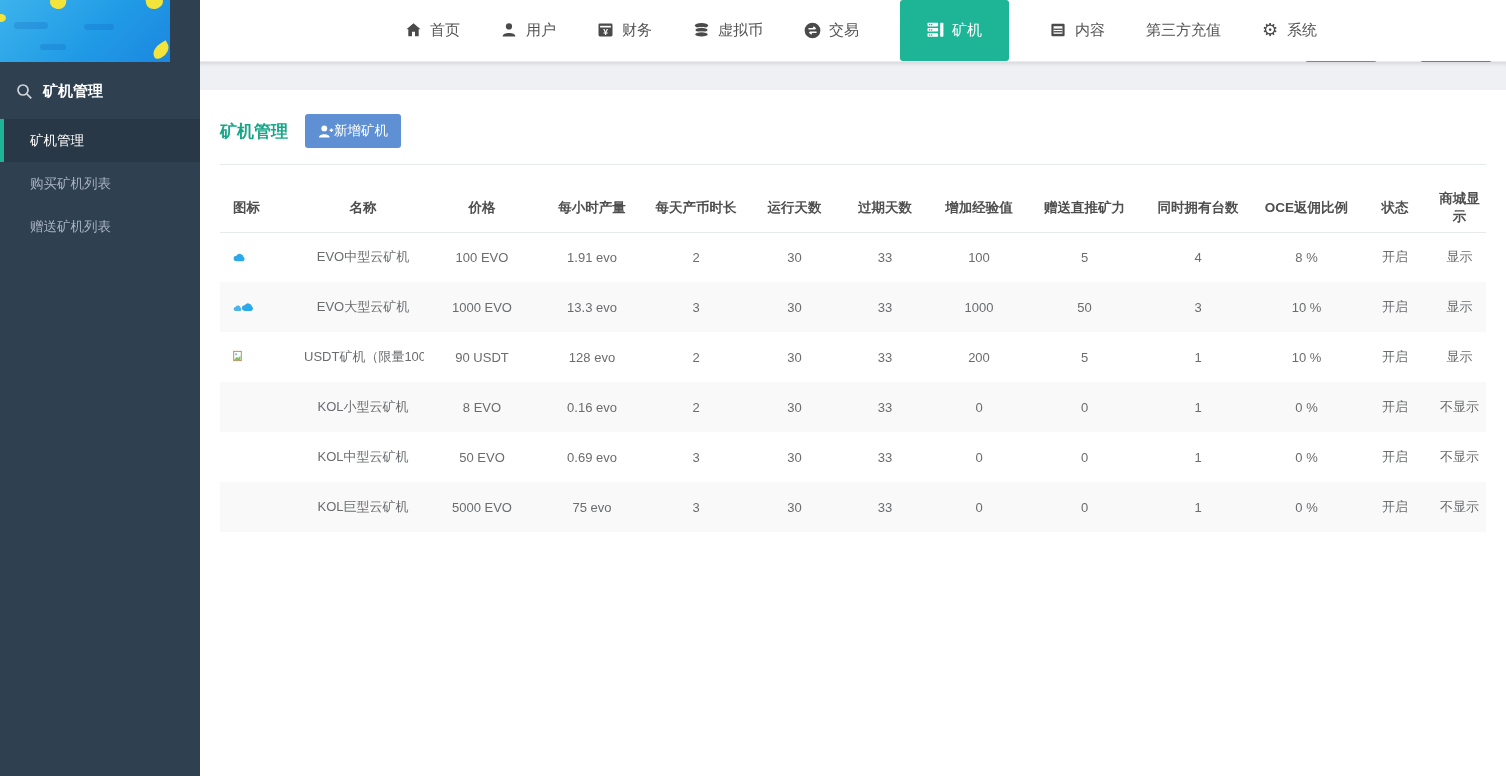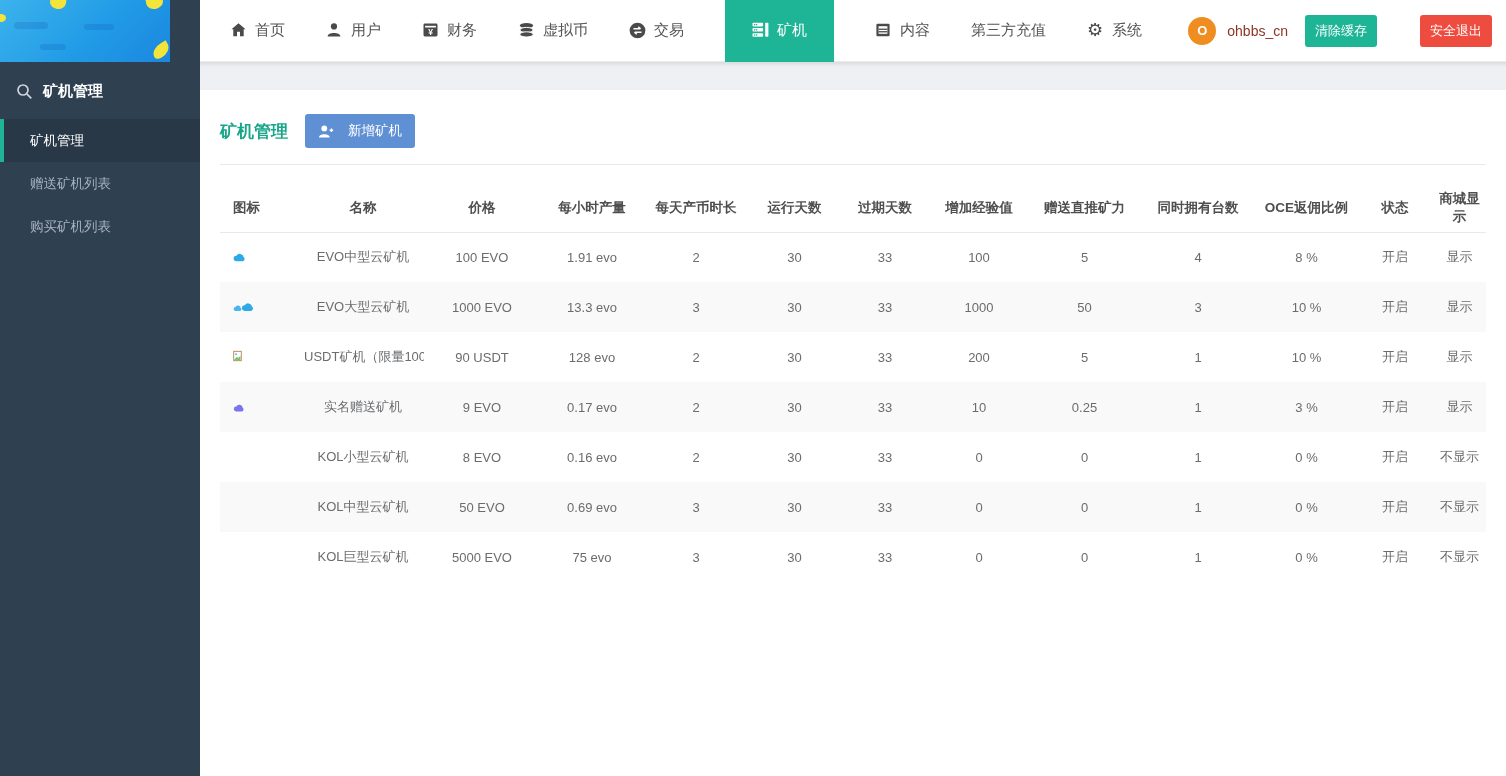--- a/index.html
+++ b/index.html
@@ -20,42 +20,42 @@
   .st2 { left:84px; top:24px; width:30px; height:6px; }
   .st3 { left:40px; top:44px; width:26px; height:6px; }
   .side-header { display:flex; align-items:center; gap:10px; padding:20px 0 18px 16px; color:#fff;
                  font-size:15px; font-weight:bold; }
   .side-menu .item { position:relative; height:43px; line-height:43px; padding-left:30px;
                      color:#a7b1c2; font-size:13.5px; cursor:pointer; }
   .side-menu .item.active { background:#293846; color:#fff; border-left:4px solid #1eb496; padding-left:26px; }
 
   
   .topnav { position:absolute; left:200px; top:0; width:1306px; height:62px; background:#fff;
-            display:flex; align-items:center; padding:0 14px 0 30px; border-bottom:1px solid #ececec; }
+            display:flex; align-items:center; padding:0 14px 0 30px; border-bottom:1px solid #ececec;flex-direction:column; }
   .nav-items { display:flex; align-items:center; gap:41px; }
   .nav-item { display:flex; align-items:center; gap:8px; font-size:15px; color:#545454; cursor:pointer; white-space:nowrap; }
   .nav-item .nav-icon { display:inline-flex; width:17px; height:17px; }
-  .nav-item.active { background:#1eb496; color:#fff; border-radius:3px; padding:31px 27px; }
+  .nav-item.active { background:#1eb496; color:#fff; border-radius:3px; padding:21px 27px; }
   .gear-glyph { font-size:18px; line-height:17px; color:#4a4a4a; }
   .user-area { margin-left:auto; display:flex; align-items:center; gap:11px; }
   .avatar { width:28px; height:28px; border-radius:50%; background:#ef8d20; color:#fff;
             display:flex; align-items:center; justify-content:center; font-size:13px; font-weight:bold; cursor:pointer; }
   .username { font-size:14px; color:#8e3425; margin-right:6px; cursor:pointer; }
   .btn-cache { background:#1eb496; }
   .btn-exit  { background:#ee4c3f;margin-left:32px; }
   .top-btn { color:#fff; font-size:13px; padding:7px 10px; border:none; border-radius:3px; cursor:pointer;
              font-family:Liberation Serif, serif; }
 
   
   .band { position:absolute; left:200px; top:62px; width:1306px; height:28px; background:#eef0f4;
           box-shadow:inset 0 6px 5px -5px rgba(0,0,0,0.14); }
   .content { position:absolute; left:200px; top:90px; width:1306px; height:686px; background:#fff; padding:0 20px; }
   .title-row { display:flex; align-items:center; gap:17px; margin-top:24px; }
   .page-title { font-size:17px; font-weight:bold; color:#18a689; }
-  .btn-add { display:flex; align-items:center; gap:14px; background:#5f90d4; color:#fff; border:none;
+  .btn-add { display:flex; align-items:center; gap:0; background:#5f90d4; color:#fff; border:none;
              border-radius:3px; padding:8px 13px; font-size:13.5px; cursor:pointer; font-family:inherit; }
   .divider { border-bottom:1px solid #e7eaec; margin-top:16px; }
 
   
   table { border-collapse:collapse; table-layout:fixed; width:1266px; margin-top:20px; }
   thead th { height:47px; font-size:13.5px; font-weight:bold; color:#4f4f4f; text-align:center;
              border-bottom:1px solid #e7eaec; padding:0 2px; }
   thead th:first-child { text-align:left; padding-left:13px; }
   tbody td { height:50px; font-size:13px; color:#6a6c6f; text-align:center; padding:0 2px;
              overflow:hidden; white-space:nowrap; }
@@ -79,22 +79,22 @@
     <span style="display:inline-flex;">
       <svg width="17" height="17" viewBox="0 0 17 17">
           <circle cx="7" cy="7" r="5" fill="none" stroke="#cfd4da" stroke-width="1.7"></circle>
           <line x1="10.8" y1="10.8" x2="15.3" y2="15.3" stroke="#cfd4da" stroke-width="1.7"></line>
         </svg>
     </span>
     <span>矿机管理</span>
   </div>
   <div class="side-menu" id="side-menu">
       <div class="item active">矿机管理</div>
+      <div class="item">购买矿机列表</div>
       <div class="item">赠送矿机列表</div>
-      <div class="item">购买矿机列表</div>
     </div>
 </div>
 
 <div class="topnav">
   <div class="nav-items" id="nav-items">
       <div class="nav-item">
         <span class="nav-icon">
           <svg width="17" height="16" viewBox="0 0 16 16">
             <path d="M8 1.2 L15 7.3 H13.2 V14.2 H9.5 V9.7 H6.5 V14.2 H2.8 V7.3 H1 Z" fill="#4a4a4a"></path>
           </svg>
@@ -284,37 +284,20 @@
           <td>30</td>
           <td>33</td>
           <td>200</td>
           <td>5</td>
           <td>1</td>
           <td>10 %</td>
           <td>开启</td>
           <td>显示</td>
         </tr>
         <tr>
-          <td><svg width="12" height="8" viewBox="0 0 20 14">
-              <path d="M5.2 13 A4.3 4.3 0 0 1 5.2 4.4 A6 6 0 0 1 16.3 6.1 A3.9 3.9 0 0 1 15.2 13 Z" fill="#7b74ee"></path>
-            </svg></td>
-          <td>实名赠送矿机</td>
-          <td>9 EVO</td>
-          <td>0.17 evo</td>
-          <td>2</td>
-          <td>30</td>
-          <td>33</td>
-          <td>10</td>
-          <td>0.25</td>
-          <td>1</td>
-          <td>3 %</td>
-          <td>开启</td>
-          <td>显示</td>
-        </tr>
-        <tr>
           <td></td>
           <td>KOL小型云矿机</td>
           <td>8 EVO</td>
           <td>0.16 evo</td>
           <td>2</td>
           <td>30</td>
           <td>33</td>
           <td>0</td>
           <td>0</td>
           <td>1</td>

